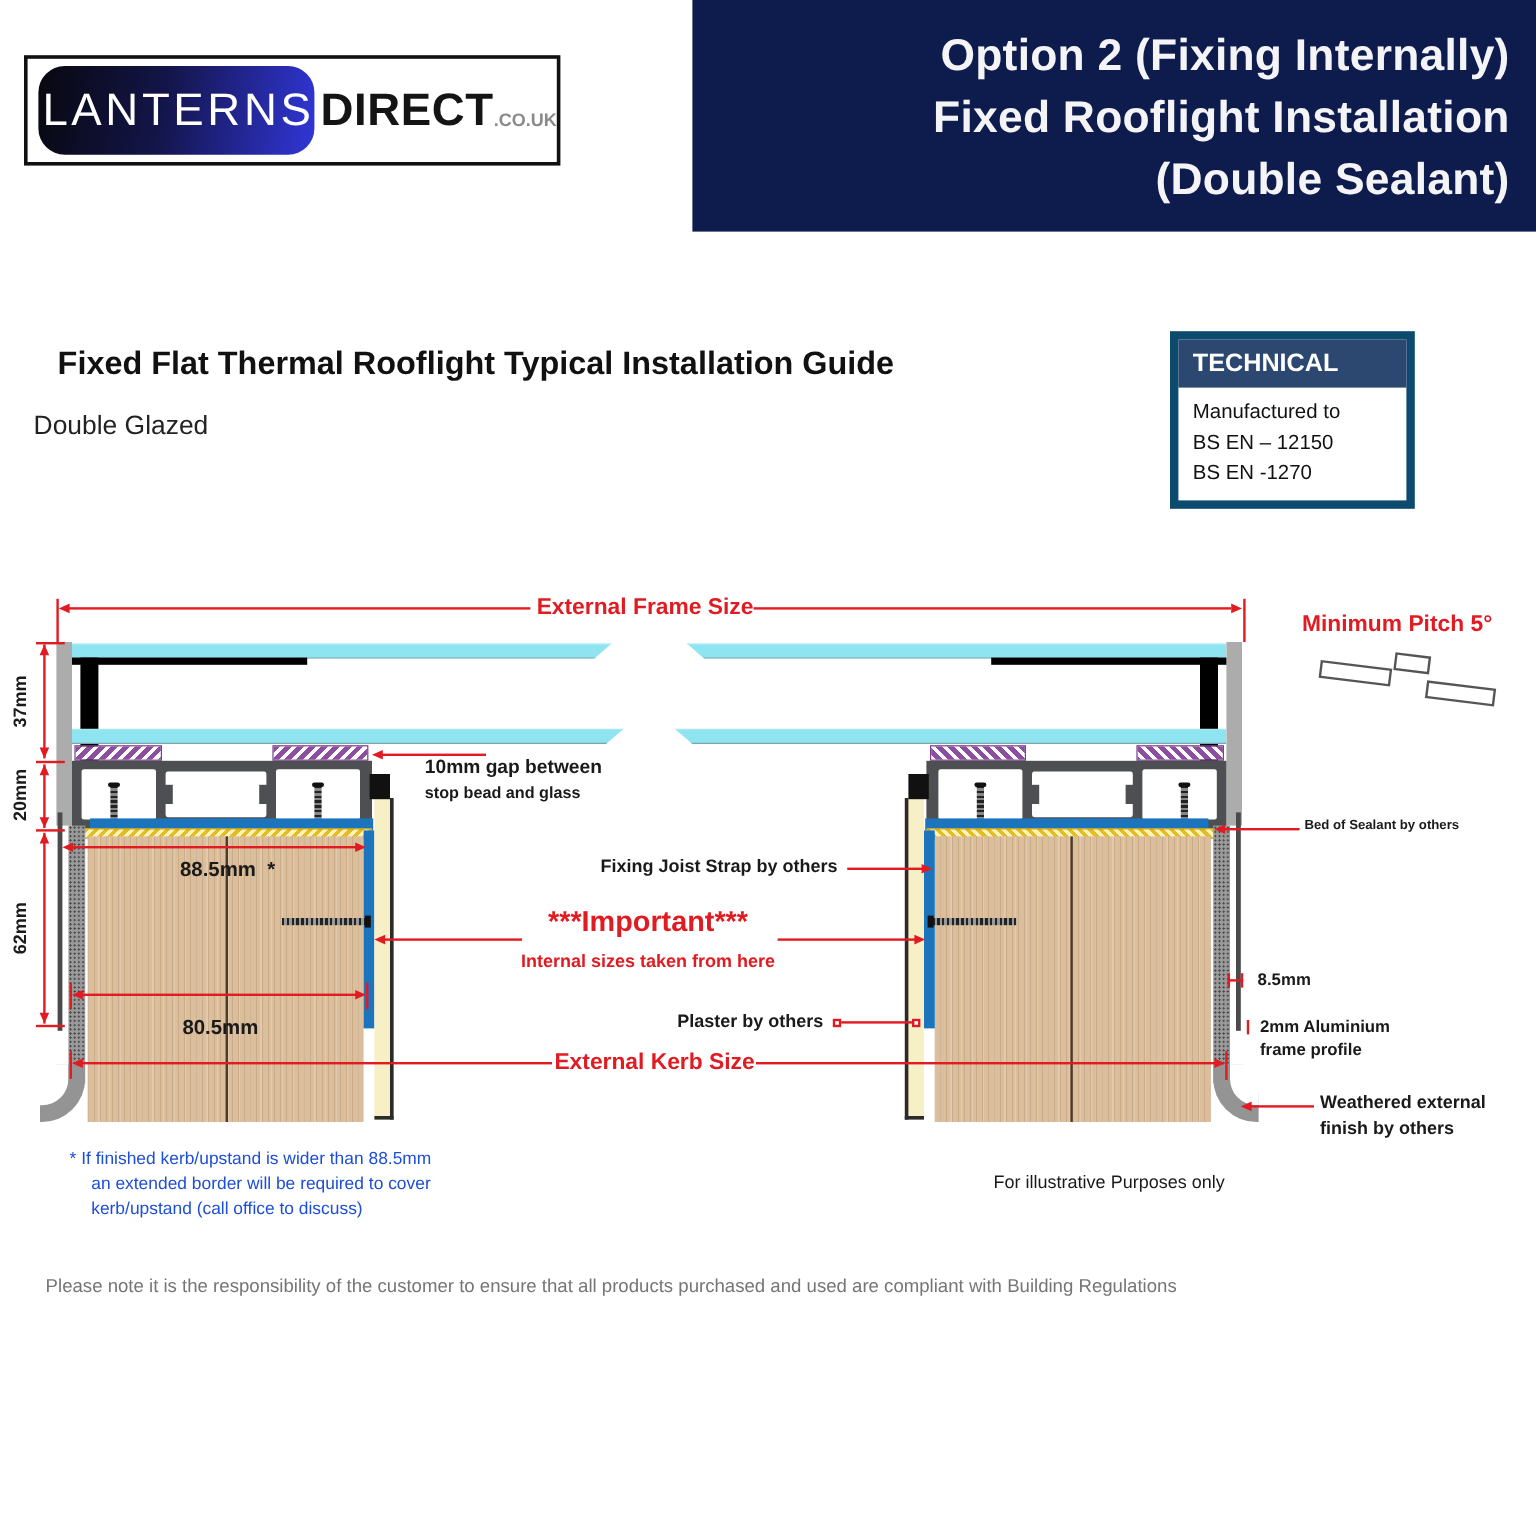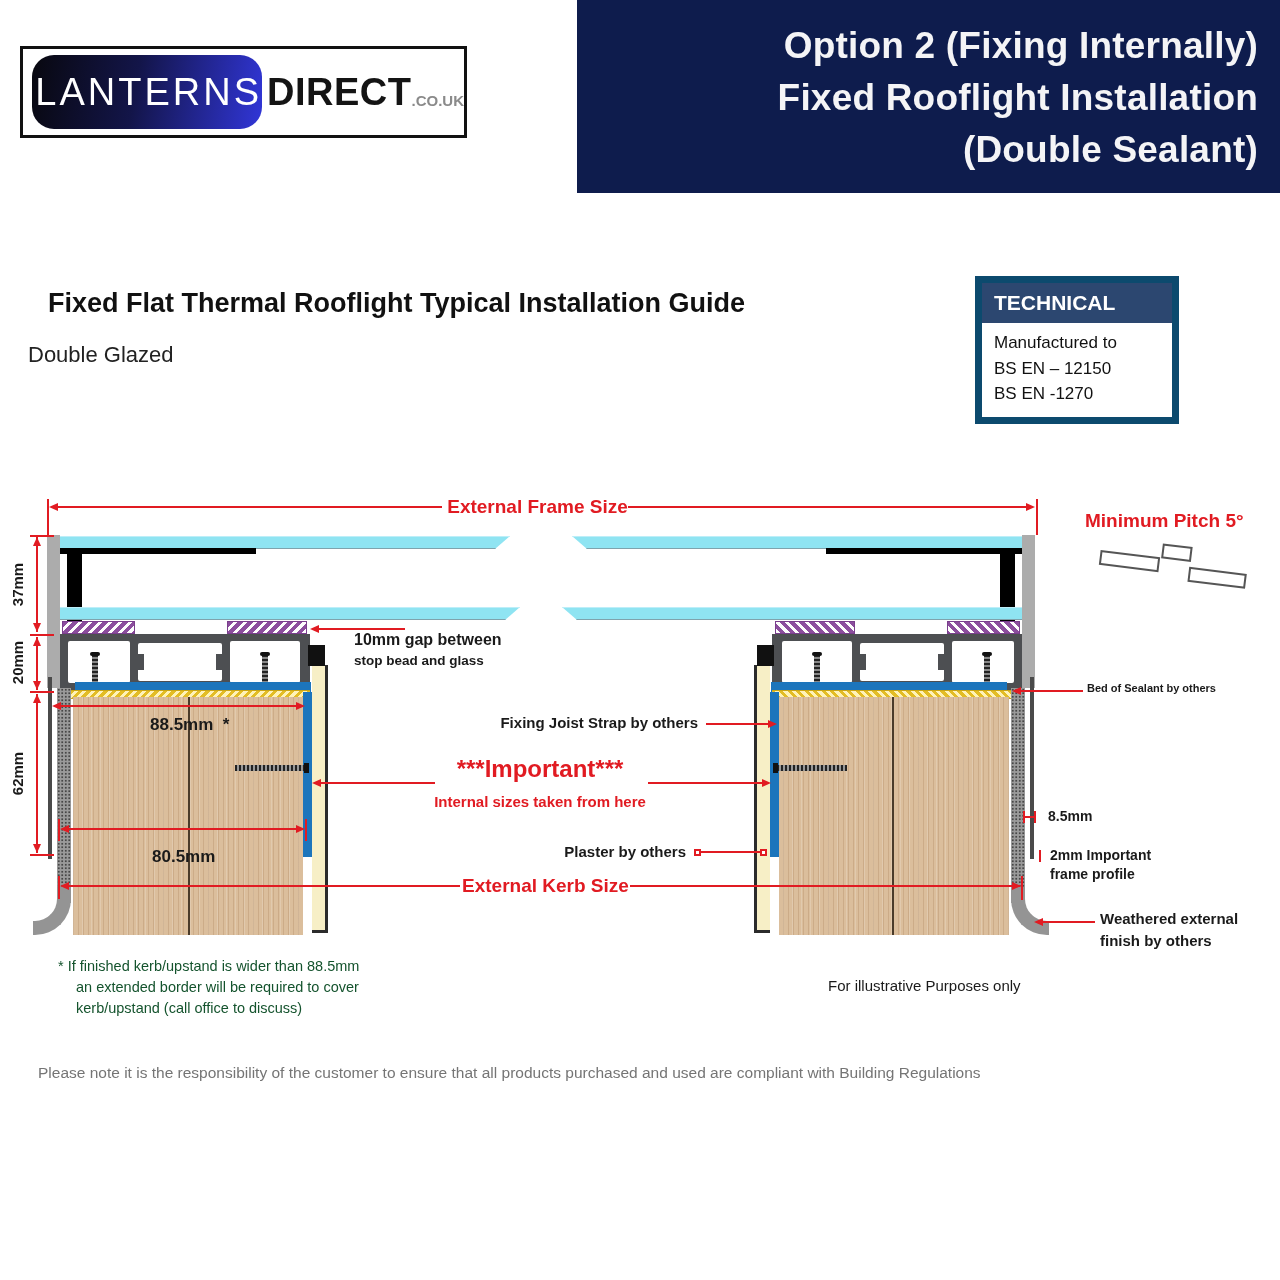--- a/index.html
+++ b/index.html
@@ -91,21 +91,21 @@
 
   
   .lbl{position:absolute;z-index:10;white-space:nowrap;}
   .red{color:var(--red);}
   .b{font-weight:700;}
   .vdim{position:absolute;z-index:10;width:60px;text-align:center;font-weight:700;font-size:15px;
     transform:rotate(-90deg);white-space:nowrap;}
   .efs{font-size:19px;font-weight:700;color:var(--red);text-align:center;}
   .pre{white-space:pre;}
 
-  .footnote-line{position:absolute;font-size:14.5px;font-weight:500;color:#14532d;z-index:10;white-space:nowrap;}
+  .footnote-line{position:absolute;font-size:14.5px;font-weight:500;color:#1d4ed8;z-index:10;white-space:nowrap;}
   .disclaimer{position:absolute;left:38px;top:1064px;font-size:15.5px;color:#757575;z-index:10;white-space:nowrap;}
   .pitch-icon{position:absolute;left:1098px;top:540px;z-index:10;}
 </style>
 </head>
 <body>
 
 <div class="page">
 
   <div class="banner">
     <span>Option 2 (Fixing Internally)</span>
@@ -267,21 +267,21 @@
       <rect x="92" y="26" width="56" height="13"></rect>
     </g>
   </svg>
 
   <div class="vl" style="left:1023px;top:811px;height:12px"></div>
   <div class="hl" style="left:1023px;top:816px;width:13px"></div>
   <div class="vl" style="left:1034px;top:811px;height:12px"></div>
   <div class="lbl b" style="left:1048px;top:808px;font-size:14px">8.5mm</div>
 
   <div class="vl" style="left:1039px;top:850px;height:12px"></div>
-  <div class="lbl b" style="left:1050px;top:847px;font-size:14px">2mm Important</div>
+  <div class="lbl b" style="left:1050px;top:847px;font-size:14px">2mm Aluminium</div>
   <div class="lbl b" style="left:1050px;top:866px;font-size:14px">frame profile</div>
 
   <div class="ah ah-l" style="left:1034px;top:918px"></div>
   <div class="hl" style="left:1041px;top:921px;width:54px"></div>
   <div class="lbl b" style="left:1100px;top:910px;font-size:15px">Weathered external</div>
   <div class="lbl b" style="left:1100px;top:932px;font-size:15px">finish by others</div>
 
   <div class="lbl" style="left:828px;top:977px;font-size:15px">For illustrative Purposes only</div>
 
   <div class="footnote-line" style="left:58px;top:958px">* If finished kerb/upstand is wider than 88.5mm</div>

